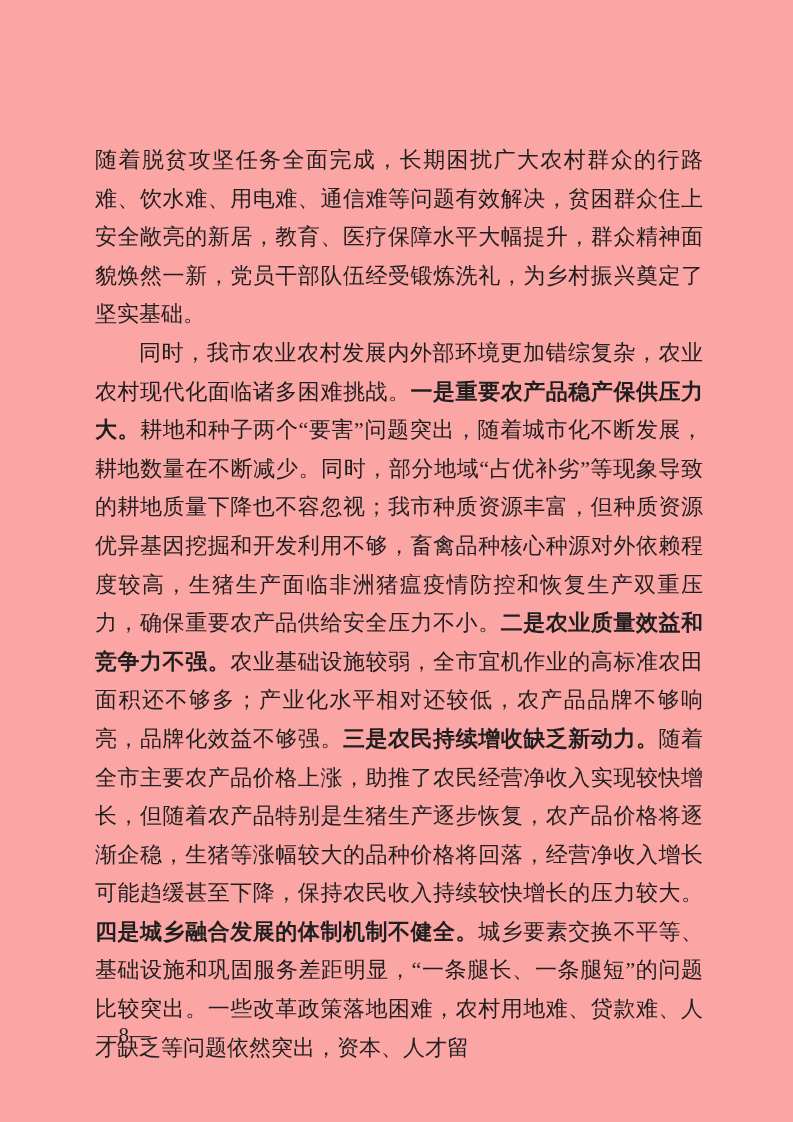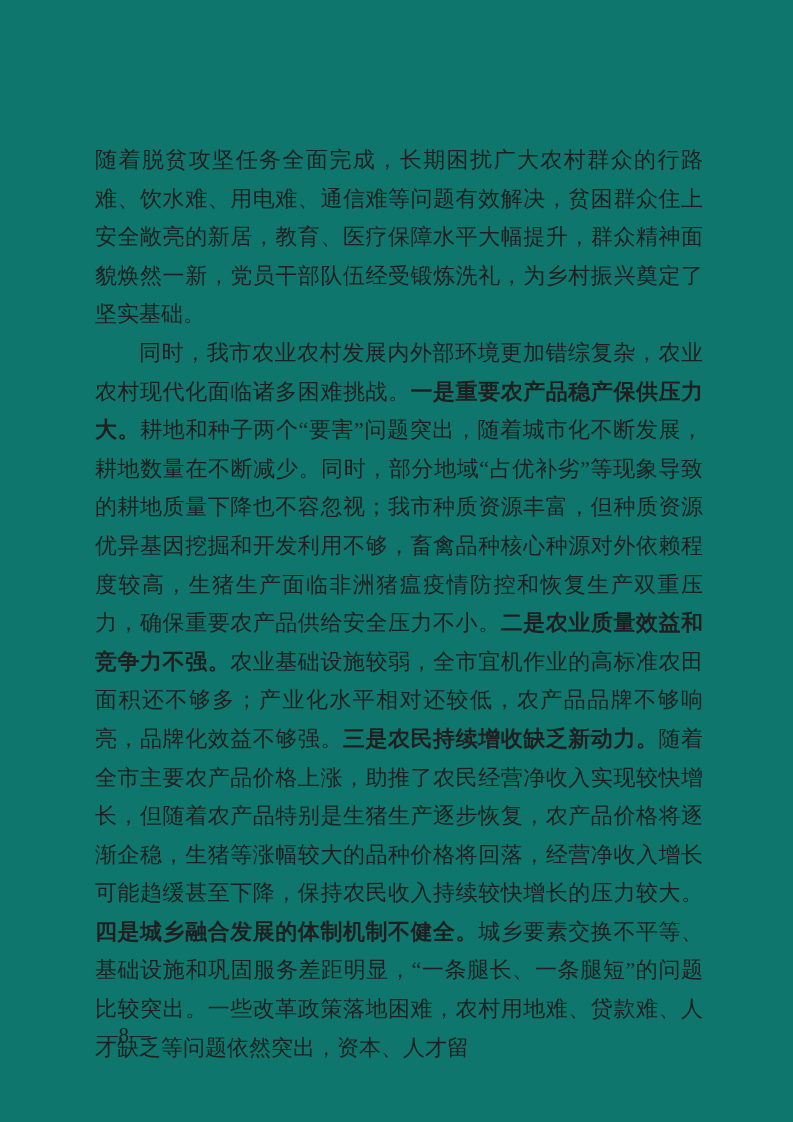--- a/index.html
+++ b/index.html
@@ -4,21 +4,21 @@
 <style>
   html, body {
     margin: 0;
     padding: 0;
     background: #ffffff;
   }
   .page {
     position: relative;
     width: 793px;
     height: 1122px;
-    background: #0f766e;
+    background: #fca5a5;
     overflow: hidden;
     font-family: "Liberation Serif", "DejaVu Serif", serif;
     color: #1f1f1f;
   }
   .text-body {
     position: absolute;
     left: 95px;
     top: 141px;
     width: 608px;
     font-size: 22px;

